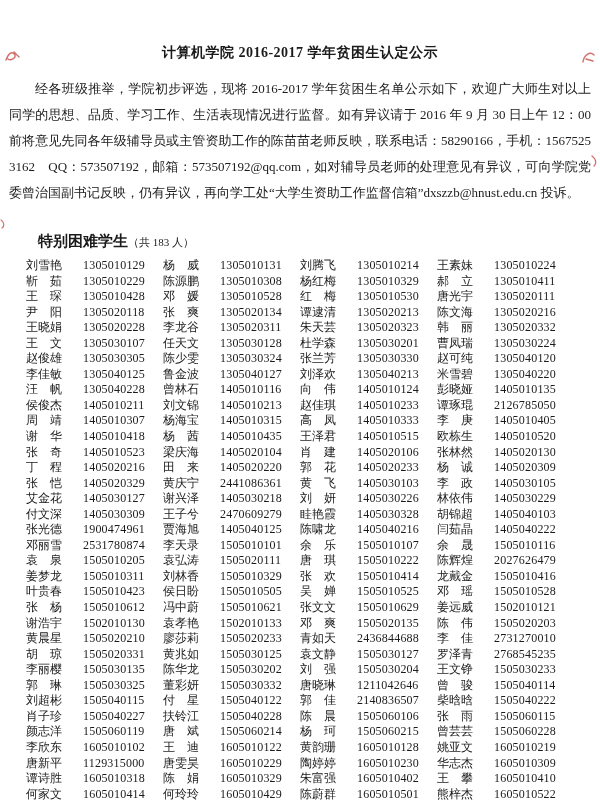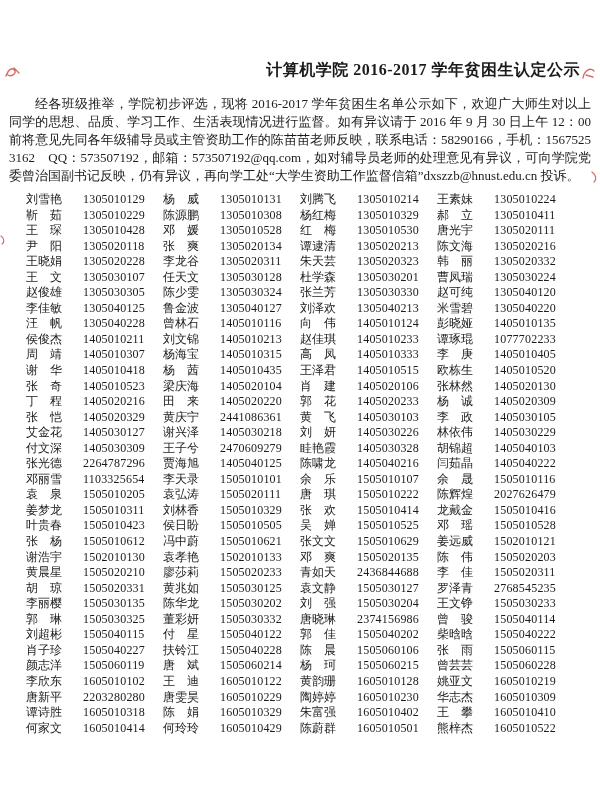--- a/index.html
+++ b/index.html
@@ -3,25 +3,25 @@
 <meta charset="utf-8">
 <style>
   html,body{margin:0;padding:0;}
   body{
     width:600px;height:800px;background:#ffffff;color:#1b1b1b;
     font-family:"Liberation Serif","DejaVu Serif",serif;
     position:relative;overflow:hidden;
   }
   .page{position:relative;width:600px;height:800px;}
   .title{
-    margin:60px 20px 0 20px;text-align:right;
-    font-size:16px;font-weight:bold;letter-spacing:.5px;
+    margin:44px 20px 0 20px;text-align:center;
+    font-size:14px;font-weight:bold;letter-spacing:.5px;
   }
   .body-text{
-    margin:14px 9px 0 9px;font-size:13px;line-height:18px;
+    margin:14px 9px 0 9px;font-size:13px;line-height:26px;
     text-align:justify;text-indent:2em;word-break:break-all;
   }
   .section-head{
     margin:26px 0 0 38px;font-size:15px;font-weight:bold;
   }
   .section-count{font-size:11px;font-weight:normal;}
   .roster{
     margin:7px auto 0 auto;width:548px;
     display:grid;grid-template-columns:repeat(4,57px 80px);
     font-size:12px;line-height:15.55px;
@@ -45,20 +45,23 @@
     <path d="M2 2 C6 5, 7 9, 4 12" stroke="#c4403a" stroke-width="1.3" fill="none" stroke-linecap="round"></path>
   </svg>
   <svg class="red-mark" style="left:0px;top:174px;" width="8" height="12" viewBox="0 0 8 12">
     <path d="M1 2 C4 4, 5 8, 2 10" stroke="#c4403a" stroke-width="1.2" fill="none" stroke-linecap="round"></path>
   </svg>
 
   <h1 class="title">计算机学院 2016-2017 学年贫困生认定公示</h1>
 
   <p class="body-text">经各班级推举，学院初步评选，现将 2016-2017 学年贫困生名单公示如下，欢迎广大师生对以上同学的思想、品质、学习工作、生活表现情况进行监督。如有异议请于 2016 年 9 月 30 日上午 12：00 前将意见先同各年级辅导员或主管资助工作的陈苗苗老师反映，联系电话：58290166，手机：15675253162　QQ：573507192，邮箱：573507192@qq.com，如对辅导员老师的处理意见有异议，可向学院党委曾治国副书记反映，仍有异议，再向学工处“大学生资助工作监督信箱”dxszzb@hnust.edu.cn 投诉。</p>
 
+  <div class="section-head">
+    <span>特别困难学生</span><span class="section-count">（共 183 人）</span>
+  </div>
 
   <div class="roster">
       <span class="nm">刘雪艳</span>
       <span class="sid">1305010129</span>
       <span class="nm">杨　威</span>
       <span class="sid">1305010131</span>
       <span class="nm">刘腾飞</span>
       <span class="sid">1305010214</span>
       <span class="nm">王素妹</span>
       <span class="sid">1305010224</span>
@@ -126,21 +129,21 @@
       <span class="sid">1405010124</span>
       <span class="nm">彭晓娅</span>
       <span class="sid">1405010135</span>
       <span class="nm">侯俊杰</span>
       <span class="sid">1405010211</span>
       <span class="nm">刘文锦</span>
       <span class="sid">1405010213</span>
       <span class="nm">赵佳琪</span>
       <span class="sid">1405010233</span>
       <span class="nm">谭琢琨</span>
-      <span class="sid">1077702233</span>
+      <span class="sid">2126785050</span>
       <span class="nm">周　靖</span>
       <span class="sid">1405010307</span>
       <span class="nm">杨海宝</span>
       <span class="sid">1405010315</span>
       <span class="nm">高　凤</span>
       <span class="sid">1405010333</span>
       <span class="nm">李　庚</span>
       <span class="sid">1405010405</span>
       <span class="nm">谢　华</span>
       <span class="sid">1405010418</span>
@@ -184,29 +187,29 @@
       <span class="sid">1405030229</span>
       <span class="nm">付文深</span>
       <span class="sid">1405030309</span>
       <span class="nm">王子兮</span>
       <span class="sid">2470609279</span>
       <span class="nm">眭艳霞</span>
       <span class="sid">1405030328</span>
       <span class="nm">胡锦超</span>
       <span class="sid">1405040103</span>
       <span class="nm">张光德</span>
-      <span class="sid">2264787296</span>
+      <span class="sid">1900474961</span>
       <span class="nm">贾海旭</span>
       <span class="sid">1405040125</span>
       <span class="nm">陈啸龙</span>
       <span class="sid">1405040216</span>
       <span class="nm">闫茹晶</span>
       <span class="sid">1405040222</span>
       <span class="nm">邓丽雪</span>
-      <span class="sid">1103325654</span>
+      <span class="sid">2531780874</span>
       <span class="nm">李天录</span>
       <span class="sid">1505010101</span>
       <span class="nm">余　乐</span>
       <span class="sid">1505010107</span>
       <span class="nm">余　晟</span>
       <span class="sid">1505010116</span>
       <span class="nm">袁　泉</span>
       <span class="sid">1505010205</span>
       <span class="nm">袁弘涛</span>
       <span class="sid">1505020111</span>
@@ -246,21 +249,21 @@
       <span class="sid">1505020135</span>
       <span class="nm">陈　伟</span>
       <span class="sid">1505020203</span>
       <span class="nm">黄晨星</span>
       <span class="sid">1505020210</span>
       <span class="nm">廖莎莉</span>
       <span class="sid">1505020233</span>
       <span class="nm">青如天</span>
       <span class="sid">2436844688</span>
       <span class="nm">李　佳</span>
-      <span class="sid">1505020311</span>
+      <span class="sid">2731270010</span>
       <span class="nm">胡　琼</span>
       <span class="sid">1505020331</span>
       <span class="nm">黄兆如</span>
       <span class="sid">1505030125</span>
       <span class="nm">袁文静</span>
       <span class="sid">1505030127</span>
       <span class="nm">罗泽青</span>
       <span class="sid">2768545235</span>
       <span class="nm">李丽樱</span>
       <span class="sid">1505030135</span>
@@ -268,29 +271,29 @@
       <span class="sid">1505030202</span>
       <span class="nm">刘　强</span>
       <span class="sid">1505030204</span>
       <span class="nm">王文铮</span>
       <span class="sid">1505030233</span>
       <span class="nm">郭　琳</span>
       <span class="sid">1505030325</span>
       <span class="nm">董彩妍</span>
       <span class="sid">1505030332</span>
       <span class="nm">唐晓琳</span>
-      <span class="sid">2374156986</span>
+      <span class="sid">1211042646</span>
       <span class="nm">曾　骏</span>
       <span class="sid">1505040114</span>
       <span class="nm">刘超彬</span>
       <span class="sid">1505040115</span>
       <span class="nm">付　星</span>
       <span class="sid">1505040122</span>
       <span class="nm">郭　佳</span>
-      <span class="sid">1505040202</span>
+      <span class="sid">2140836507</span>
       <span class="nm">柴晗晗</span>
       <span class="sid">1505040222</span>
       <span class="nm">肖子珍</span>
       <span class="sid">1505040227</span>
       <span class="nm">扶铃江</span>
       <span class="sid">1505040228</span>
       <span class="nm">陈　晨</span>
       <span class="sid">1505060106</span>
       <span class="nm">张　雨</span>
       <span class="sid">1505060115</span>
@@ -304,21 +307,21 @@
       <span class="sid">1505060228</span>
       <span class="nm">李欣东</span>
       <span class="sid">1605010102</span>
       <span class="nm">王　迪</span>
       <span class="sid">1605010122</span>
       <span class="nm">黄韵珊</span>
       <span class="sid">1605010128</span>
       <span class="nm">姚亚文</span>
       <span class="sid">1605010219</span>
       <span class="nm">唐新平</span>
-      <span class="sid">2203280280</span>
+      <span class="sid">1129315000</span>
       <span class="nm">唐雯昊</span>
       <span class="sid">1605010229</span>
       <span class="nm">陶婷婷</span>
       <span class="sid">1605010230</span>
       <span class="nm">华志杰</span>
       <span class="sid">1605010309</span>
       <span class="nm">谭诗胜</span>
       <span class="sid">1605010318</span>
       <span class="nm">陈　娟</span>
       <span class="sid">1605010329</span>

